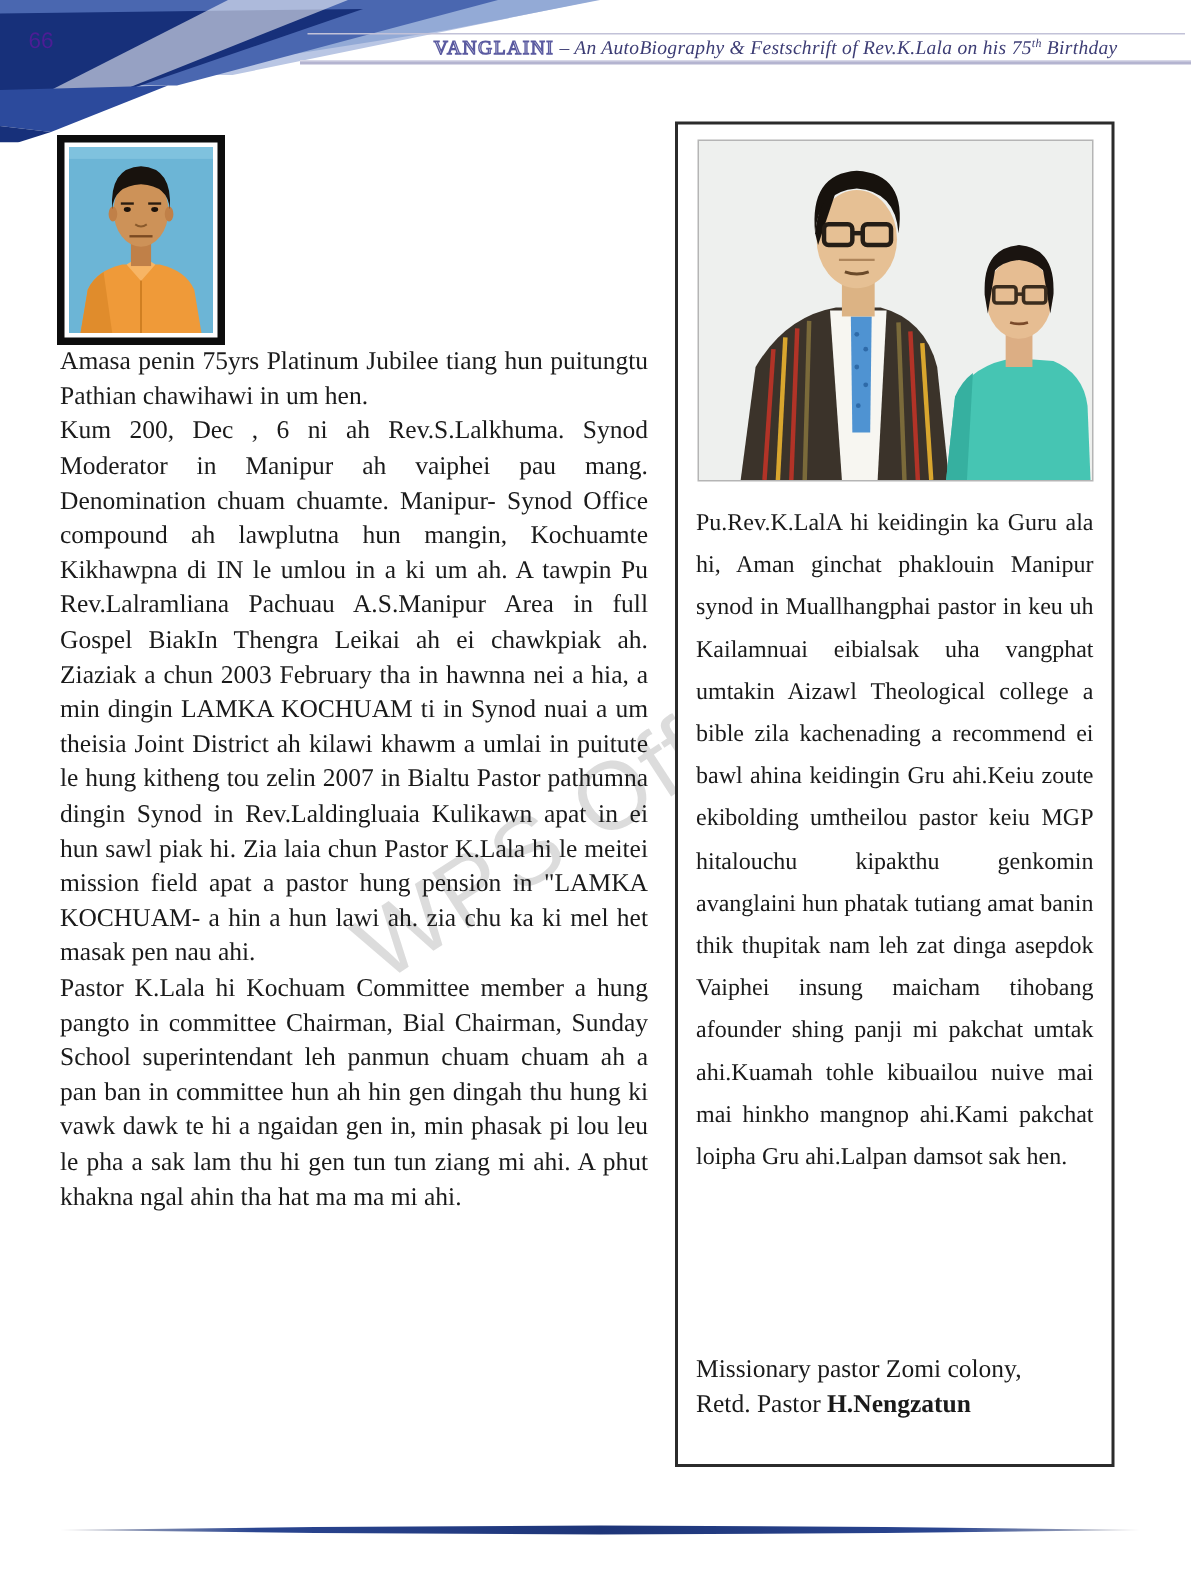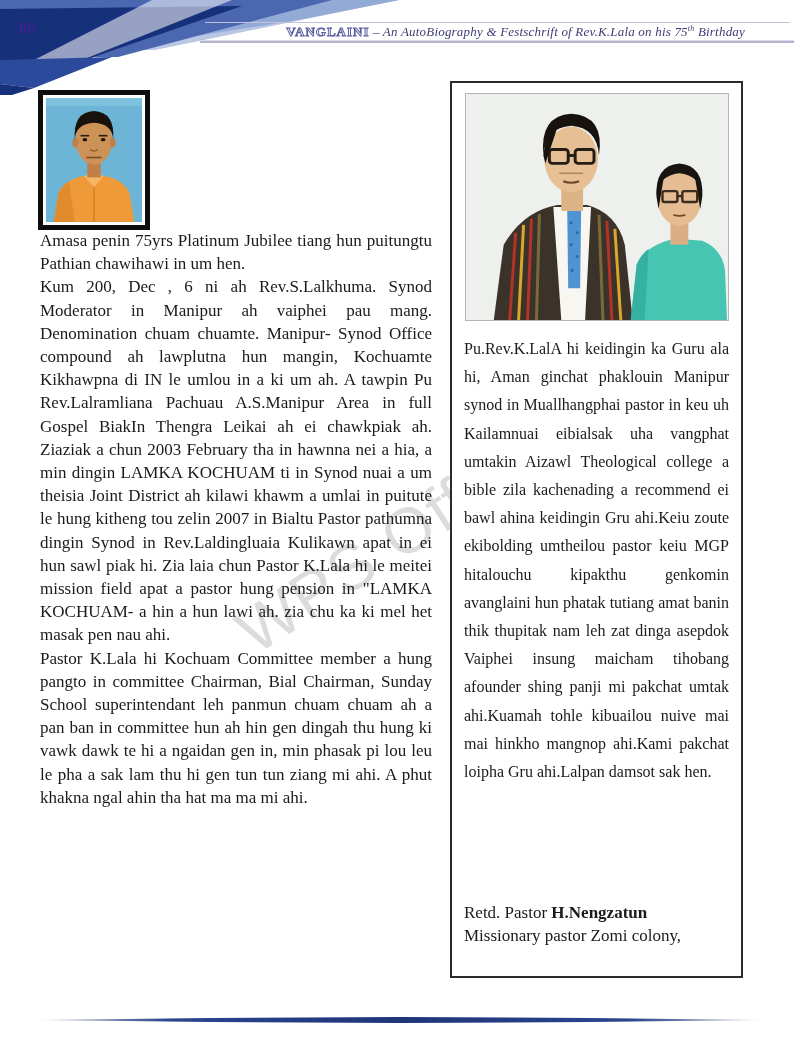--- a/index.html
+++ b/index.html
@@ -16,21 +16,21 @@
     font-family:"Liberation Sans", sans-serif; font-size:15px; color:#4c1d95;
   }
   .rule-top { position:absolute; left:205px; top:22px; width:585px; height:1px; background:#c2c2d8; }
   .rule-bottom { position:absolute; left:200px; top:40px; width:594px; height:2px; background:#b4b4d0; border-top:1px solid #d8d8e8; }
   .header-title {
     position:absolute; right:49px; top:24px; z-index:2;
     font-size:13px; font-style:italic; color:#3c3c74; letter-spacing:0.2px;
     white-space:nowrap;
   }
   .journal {
-    font-style:normal; font-weight:bold; letter-spacing:1px;
+    font-style:normal; font-weight:normal; letter-spacing:1px;
     color:rgba(200,200,225,0.35);
     margin-top:26px;
     -webkit-text-stroke:0.9px #5a5aa0;
   }
   .header-title sup { font-size:8px; }
 
   
   .photo-left {
     position:absolute; left:38px; top:90px; width:112px; height:140px;
     border:5px solid #0d0d0d; background:#ffffff; padding:3px; box-sizing:border-box;
@@ -193,22 +193,22 @@
         <g fill="none" stroke="#3a2c1e" stroke-width="2.4">
           <rect x="198" y="98" width="15" height="11" rx="2"></rect>
           <rect x="218" y="98" width="15" height="11" rx="2"></rect>
           <line x1="213" y1="103" x2="218" y2="103"></line>
         </g>
         <path d="M209,122 Q215,124 221,122" stroke="#7a4a2a" stroke-width="1.8" fill="none"></path>
       </svg>
     </div>
     <div class="right-body">Pu.Rev.K.LalA hi keidingin ka Guru ala hi, Aman ginchat phaklouin Manipur synod in Muallhangphai pastor in keu uh Kailamnuai eibialsak uha vangphat umtakin Aizawl Theological college a bible zila kachenading a recommend ei bawl ahina keidingin Gru ahi.Keiu zoute ekibolding umtheilou pastor keiu MGP hitalouchu kipakthu genkomin avanglaini hun phatak tutiang amat banin thik thupitak nam leh zat dinga asepdok Vaiphei insung maicham tihobang afounder shing panji mi pakchat umtak ahi.Kuamah tohle kibuailou nuive mai mai hinkho mangnop ahi.Kami pakchat loipha Gru ahi.Lalpan damsot sak hen.</div>
     <div class="signature">
+      <div>Missionary pastor Zomi colony,</div>
       <div><span>Retd. Pastor </span><span class="sig-name">H.Nengzatun</span></div>
-      <div>Missionary pastor Zomi colony,</div>
     </div>
   </div>
 
   <div class="watermark">WPS Office</div>
 
   <svg class="footer-divider" viewBox="0 0 720 8" preserveAspectRatio="none">
     <defs>
       <linearGradient id="fgrad" x1="0" y1="0" x2="1" y2="0">
         <stop offset="0" stop-color="#c6c6ca"></stop>
         <stop offset="0.18" stop-color="#2a4590"></stop>

